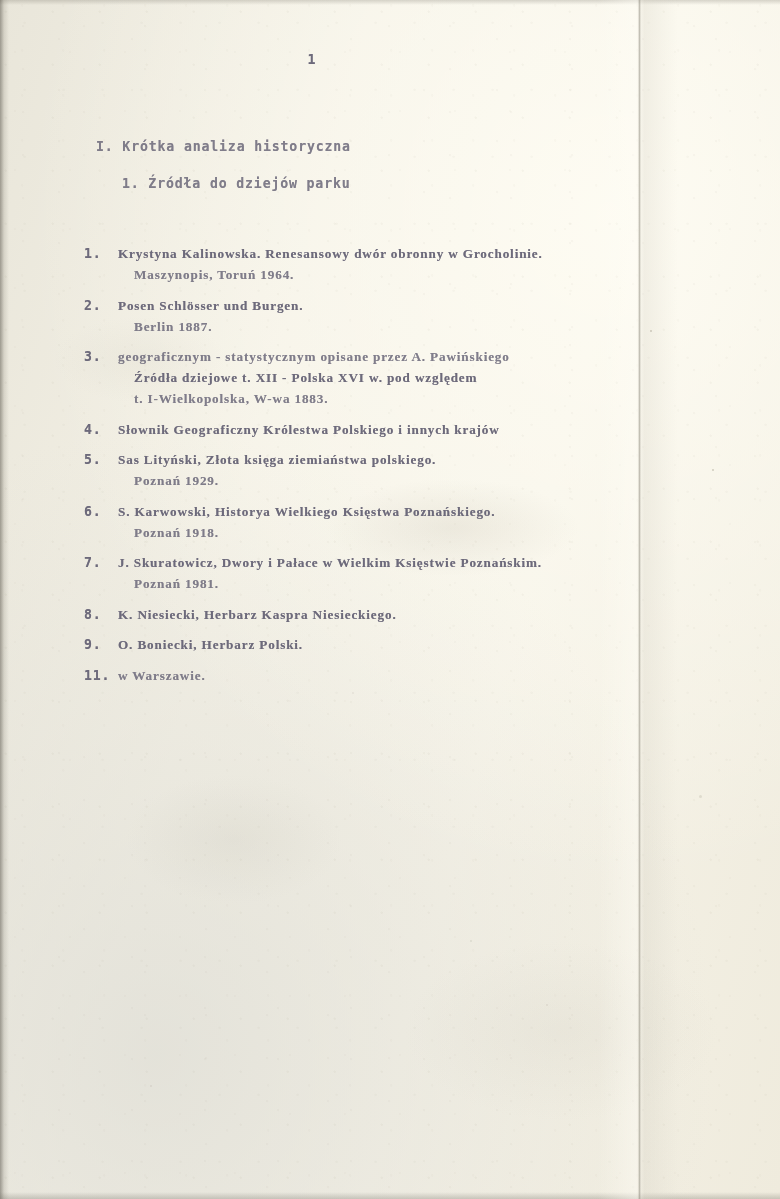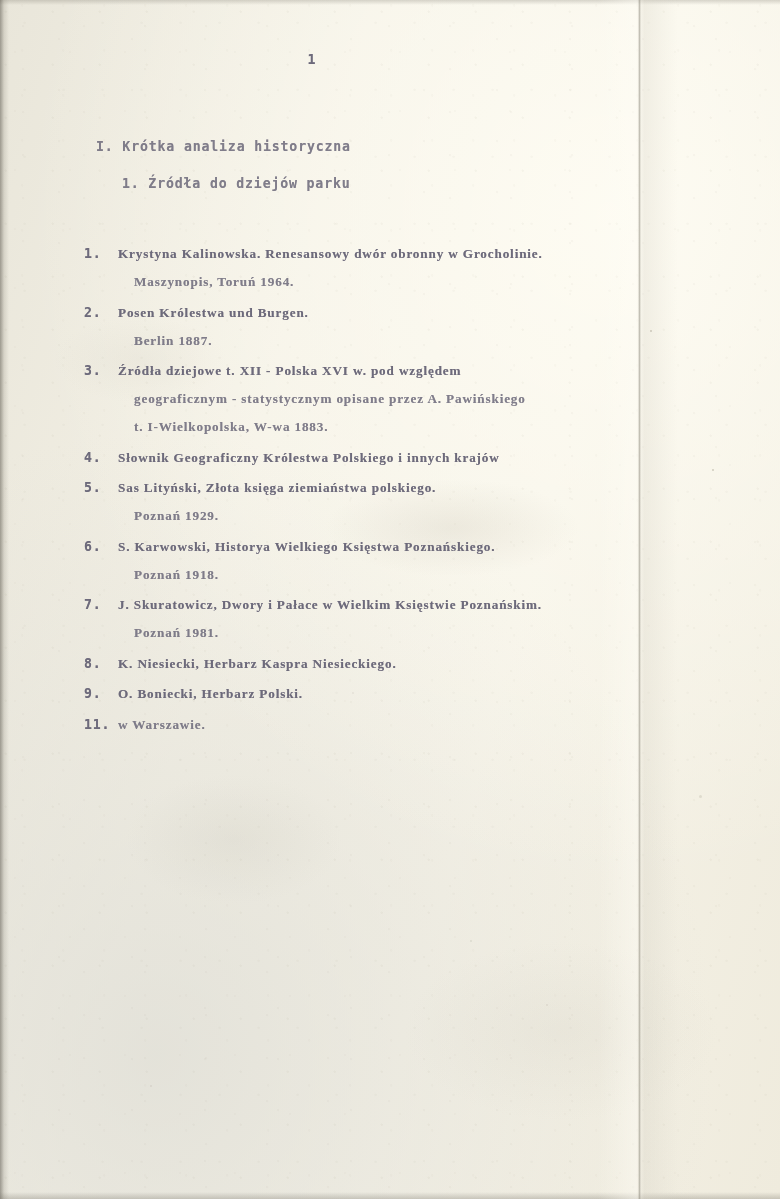--- a/index.html
+++ b/index.html
@@ -150,21 +150,21 @@
   .ref-num {
     flex: 0 0 auto;
     min-width: 34px;
     text-align: left;
   }
   .ref-lines {
     flex: 1 1 auto;
     font-family: Liberation Serif, serif;
   }
   .ref-line { display: block; }
-  .ref-line + .ref-line { margin-top: 12px; padding-left: 16px; }
+  .ref-line + .ref-line { margin-top: 5px; padding-left: 16px; }
 
   
   .faded { opacity: 0.86; }
 </style>
 </head>
 <body>
 
 <div class="page">
 
   <div class="mottle"></div>
@@ -196,29 +196,29 @@
         <div class="ref-item">
           <span class="ref-num typed">1.</span>
           <span class="ref-lines">
             <span class="ref-line typed">Krystyna Kalinowska. Renesansowy dwór obronny w Grocholinie.</span>
             <span class="ref-line typed faded">Maszynopis, Toruń 1964.</span>
           </span>
         </div>
         <div class="ref-item">
           <span class="ref-num typed">2.</span>
           <span class="ref-lines">
-            <span class="ref-line typed">Posen Królestwa und Burgen.</span>
+            <span class="ref-line typed">Posen Schlösser und Burgen.</span>
             <span class="ref-line typed faded">Berlin 1887.</span>
           </span>
         </div>
         <div class="ref-item">
           <span class="ref-num typed">3.</span>
           <span class="ref-lines">
+            <span class="ref-line typed faded">geograficznym - statystycznym opisane przez A. Pawińskiego</span>
             <span class="ref-line typed">Źródła dziejowe t. XII - Polska XVI w. pod względem</span>
-            <span class="ref-line typed faded">geograficznym - statystycznym opisane przez A. Pawińskiego</span>
             <span class="ref-line typed faded">t. I-Wielkopolska, W-wa 1883.</span>
           </span>
         </div>
         <div class="ref-item">
           <span class="ref-num typed">4.</span>
           <span class="ref-lines">
             <span class="ref-line typed">Słownik Geograficzny Królestwa Polskiego i innych krajów</span>
           </span>
         </div>
         <div class="ref-item">

